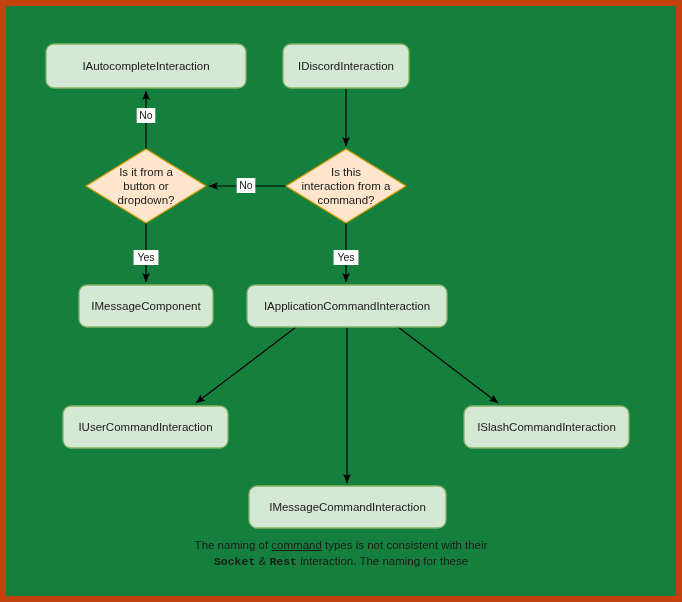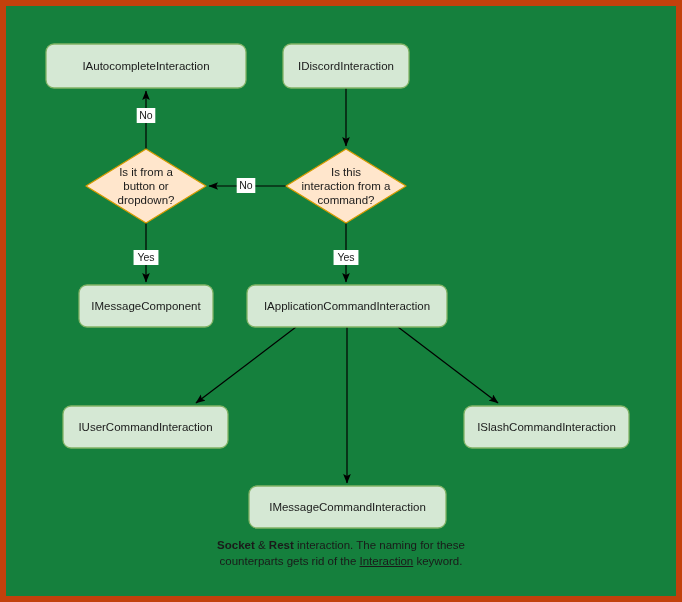--- a/index.html
+++ b/index.html
@@ -54,21 +54,21 @@
     left: 0;
     right: 0;
     top: 531px;
     text-align: center;
     font-size: 11.5px;
     line-height: 16px;
     color: #1a1a1a;
     font-family: "Liberation Sans", sans-serif;
   }
   .caption u { text-decoration: underline; }
-  .caption b { font-weight: bold; }
+  .caption b { font-weight: bold; font-family: Liberation Mono, monospace; }
 </style>
 </head>
 <body>
 
 <div id="page">
 
   <svg id="diagram-svg" viewBox="0 0 682 602">
     <defs>
       <marker id="arrowhead" markerWidth="9" markerHeight="9" refX="7.5" refY="3.2" orient="auto" markerUnits="strokeWidth">
         <path d="M 0 0 L 8 3.2 L 0 6.4 L 1.6 3.2 z" fill="#000000"></path>
@@ -128,17 +128,17 @@
         <rect x="130.7" y="102" width="18.6" height="15" fill="#ffffff"></rect>
         <text x="140" y="110" class="edge-label">No</text>
         <rect x="127.55" y="244" width="24.9" height="15" fill="#ffffff"></rect>
         <text x="140" y="252" class="edge-label">Yes</text>
         <rect x="327.55" y="244" width="24.9" height="15" fill="#ffffff"></rect>
         <text x="340" y="252" class="edge-label">Yes</text>
       </g>
   </svg>
 
   <div class="caption">
+    <div><span>The naming of </span><u>command</u><span> types is not consistent with their</span></div>
     <div><b>Socket</b><span> &amp; </span><b>Rest</b><span> interaction. The naming for these</span></div>
-    <div><span>counterparts gets rid of the </span><u>Interaction</u><span> keyword.</span></div>
   </div>
 
 </div>
 
 </body></html>

